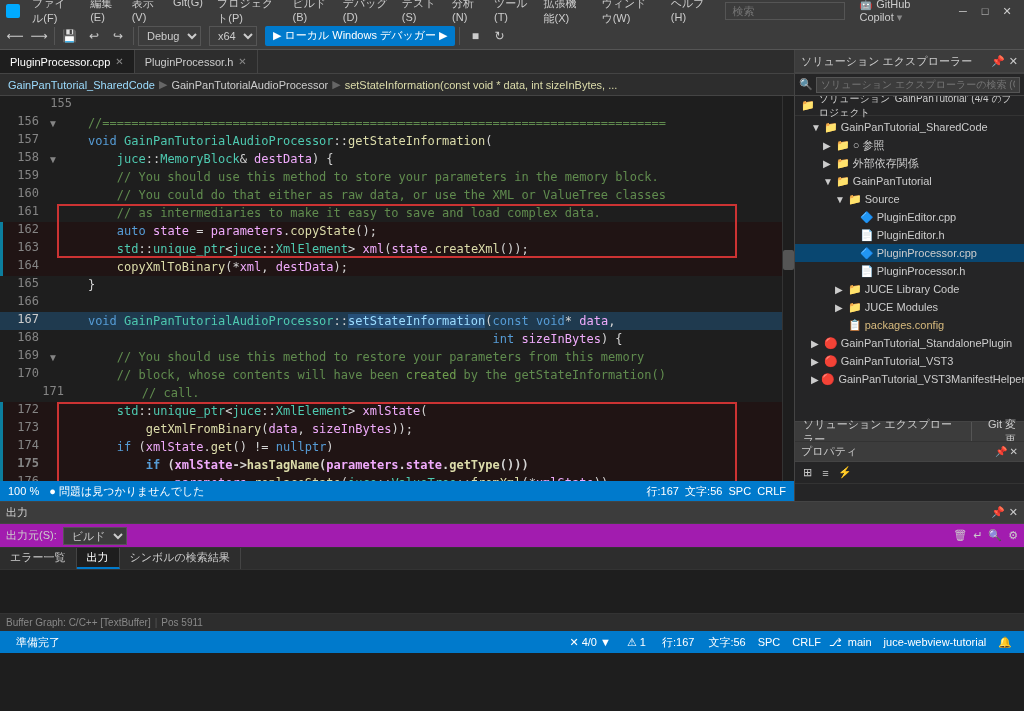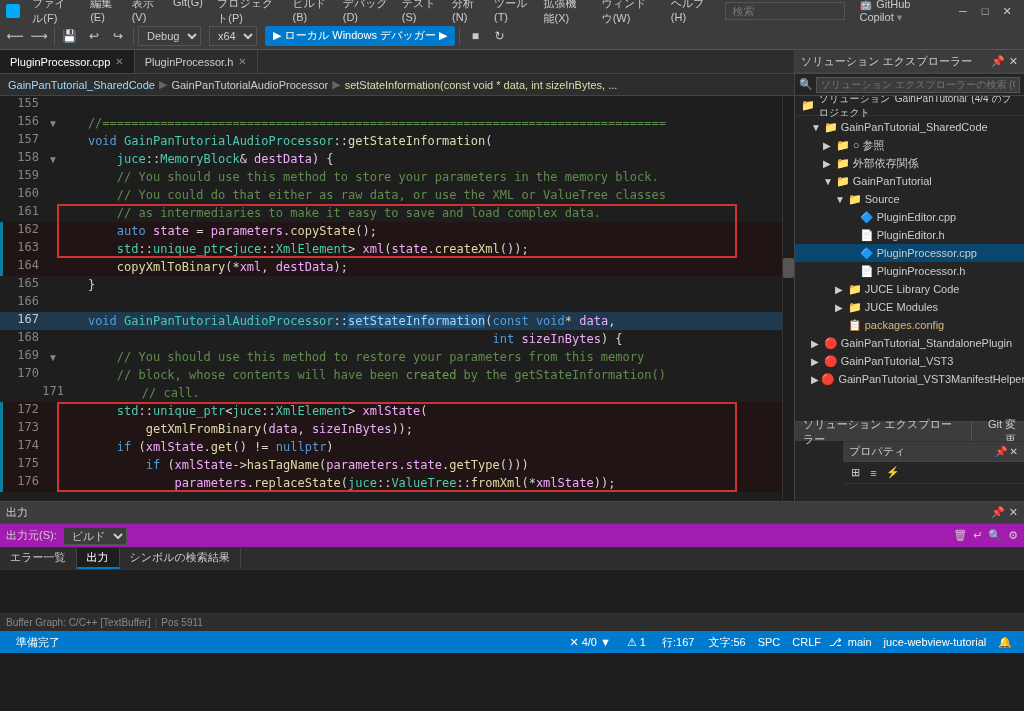--- a/index.html
+++ b/index.html
@@ -319,21 +319,21 @@
 <div style="display:flex; height:405px; overflow:hidden;">
 
   <div style="flex:1; display:flex; flex-direction:column; overflow:hidden; position:relative;">
     <div style="flex:1; display:flex; overflow:hidden; background:#1e1e1e; position:relative;">
 
       <div style="flex:1; overflow:hidden; position:relative;" id="code-lines-container">
 
         <div style="position:absolute; left:57px; top:108px; width:680px; height:54px; border:2px solid #cc3333; pointer-events:none; z-index:5;"></div>
         <div style="position:absolute; left:57px; top:306px; width:680px; height:90px; border:2px solid #cc3333; pointer-events:none; z-index:5;"></div>
 
-        <div class="line-wrapper" style="display:flex;height:18px;">
+        <div class="line-wrapper" style="display:flex;height:18px;padding-left:33px;">
           <div class="line-git" style="background:transparent;"></div>
           <div class="line-num">155</div>
           <div class="line-fold"></div>
           <div class="line-code"></div>
         </div>
 
         <div class="line-wrapper" style="display:flex;height:18px;">
           <div class="line-git" style="background:transparent;"></div>
           <div class="line-num">156</div>
           <div class="line-fold" style="cursor:pointer;">▼</div>
@@ -459,21 +459,21 @@
           <div class="line-code">            <span class="fn">getXmlFromBinary</span>(<span class="var">data</span>, <span class="var">sizeInBytes</span>));</div>
         </div>
 
         <div class="line-wrapper" style="display:flex;height:18px;background:rgba(40,0,0,0.3);">
           <div class="line-git" style="background:#0c7d9d;width:3px;"></div>
           <div class="line-num">174</div>
           <div class="line-fold"></div>
           <div class="line-code">        <span class="kw">if</span> (<span class="var">xmlState</span>.<span class="fn">get</span>() != <span class="kw">nullptr</span>)</div>
         </div>
 
-        <div class="line-wrapper" style="display:flex;height:18px;background:rgba(40,0,0,0.3);">
+        <div class="line-wrapper" style="display:flex;height:18px;background:rgba(40,0,0,0.3);font-weight:bold;">
           <div class="line-git" style="background:#0c7d9d;width:3px;"></div>
           <div class="line-num">175</div>
           <div class="line-fold"></div>
           <div class="line-code">            <span class="kw">if</span> (<span class="var">xmlState</span>-&gt;<span class="fn">hasTagName</span>(<span class="var">parameters</span>.<span class="var">state</span>.<span class="fn">getType</span>()))</div>
         </div>
 
         <div class="line-wrapper" style="display:flex;height:18px;background:rgba(40,0,0,0.3);">
           <div class="line-git" style="background:#0c7d9d;width:3px;"></div>
           <div class="line-num">176</div>
           <div class="line-fold"></div>
@@ -482,20 +482,31 @@
 
       </div>
 
       <div style="width:12px; background:#1e1e1e; border-left:1px solid #333; display:flex; flex-direction:column;">
         <div style="flex:1; position:relative;">
           <div style="position:absolute; top:40%; left:0; width:100%; height:20px; background:#555; border-radius:2px;"></div>
         </div>
       </div>
     </div>
 
+    <div style="height:20px; background:#007acc; display:flex; align-items:center; padding:0 8px; font-size:11px; color:white; gap:10px;">
+      <span style="cursor:pointer;">100 %</span>
+      <span style="cursor:pointer;">● 問題は見つかりませんでした</span>
+      <span style="flex:1;"></span>
+      <span>
+        <span>行:167</span>&nbsp;
+        <span>文字:56</span>&nbsp;
+        <span>SPC</span>&nbsp;
+        <span>CRLF</span>
+      </span>
+    </div>
   </div>
 
   <div style="width:230px; background:#252526; border-left:1px solid #444; display:flex; flex-direction:column; overflow:hidden;">
 
     <div style="padding:2px 6px; font-size:11px; color:#ccc; display:flex; align-items:center; gap:4px; height:20px; border-bottom:1px solid #333;">
       <span style="color:#d7ba7d;">📁</span>
       <span style="font-size:10px;">ソリューション 'GainPanTutorial' (4/4 のプロジェクト</span>
     </div>
 
     <div id="tree-view" style="flex:1; overflow-y:auto; font-size:11px;">
@@ -575,21 +586,21 @@
         <span style="color:#f44;">🔴</span>
         <span>GainPanTutorial_VST3ManifestHelper</span>
       </div>
     </div>
 
     <div style="height:20px; background:#3c3c3c; display:flex; align-items:stretch; border-top:1px solid #444;">
       <div style="padding:0 8px; font-size:11px; color:#ccc; display:flex; align-items:center; cursor:pointer;">ソリューション エクスプローラー</div>
       <div style="padding:0 8px; font-size:11px; color:#ccc; display:flex; align-items:center; cursor:pointer; border-left:1px solid #555;text-align:right;">Git 変更</div>
     </div>
 
-    <div style="height:60px; background:#252526; border-top:1px solid #333; display:flex; flex-direction:column;margin-left:48px;">
+    <div style="height:60px; background:#252526; border-top:1px solid #333; display:flex; flex-direction:column;">
       <div style="height:20px; background:#3c3c3c; display:flex; align-items:center; padding:0 6px; font-size:11px; color:#ccc; border-bottom:1px solid #444; justify-content:space-between;">
         <span>プロパティ</span>
         <div style="display:flex;gap:2px;">
           <span style="cursor:pointer;font-size:10px;">📌</span>
           <span style="cursor:pointer;font-size:10px;">✕</span>
         </div>
       </div>
       <div style="height:22px; display:flex; align-items:center; padding:0 4px; gap:2px; border-bottom:1px solid #333;">
         <button class="prop-btn" style="background:transparent;border:none;color:#ccc;cursor:pointer;font-size:11px;padding:2px 4px;">⊞</button>
         <button class="prop-btn" style="background:transparent;border:none;color:#ccc;cursor:pointer;font-size:11px;padding:2px 4px;">≡</button>

